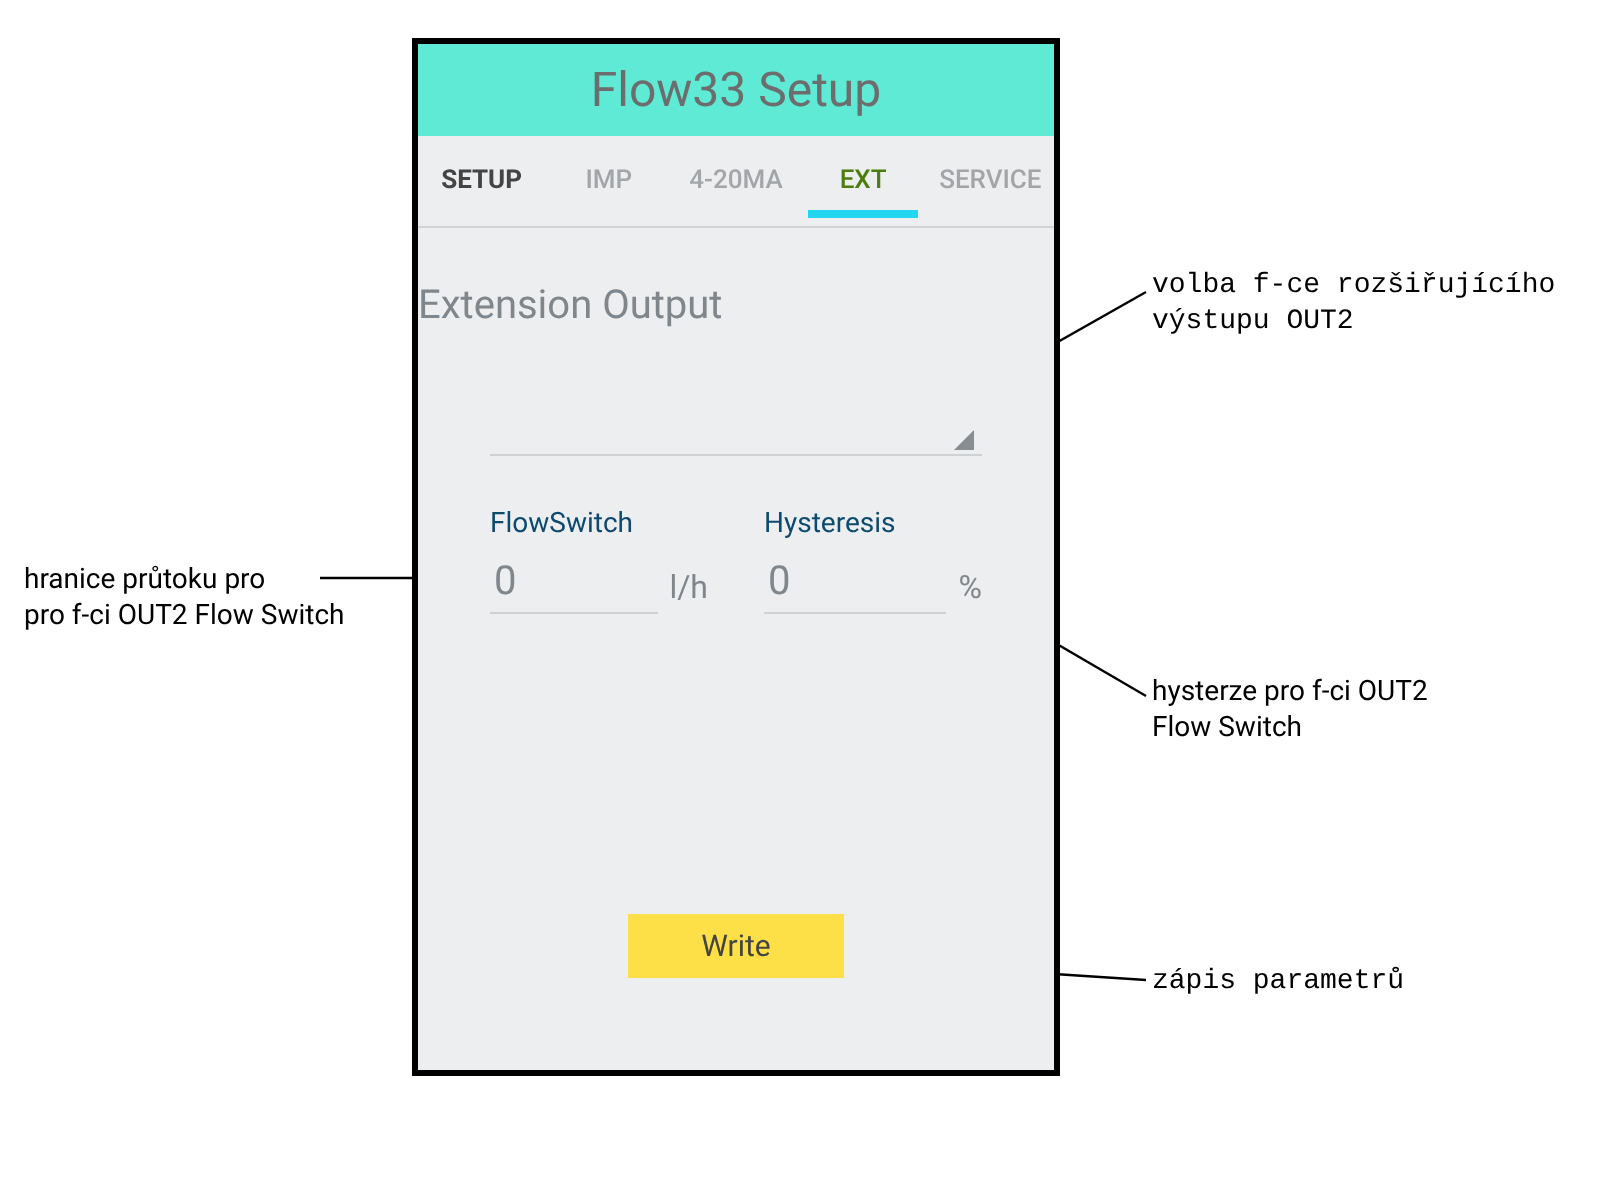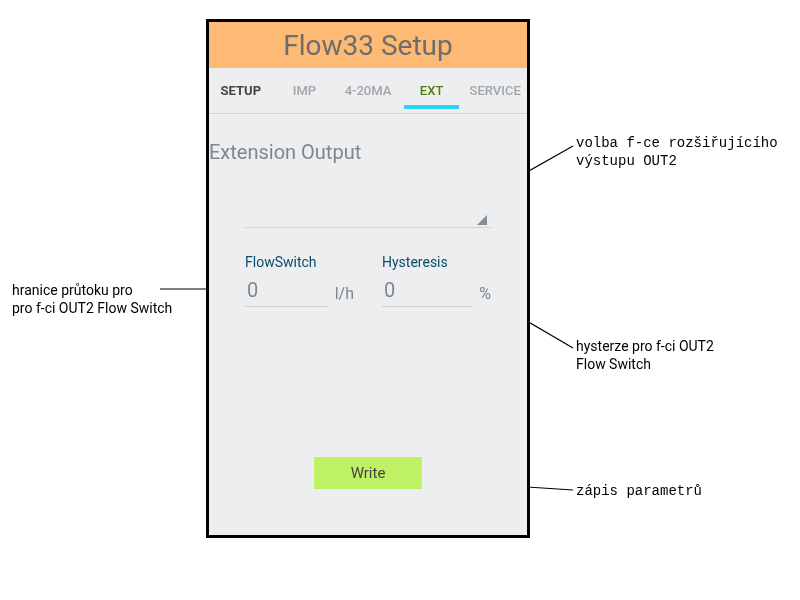--- a/index.html
+++ b/index.html
@@ -1,33 +1,33 @@
 <!DOCTYPE html>
 <html><head>
 <meta charset="utf-8">
 <style>
 *{box-sizing:border-box;margin:0;padding:0;font-family:"Roboto","Segoe UI",Arial,sans-serif}
 body{background:#fff;width:800px;height:600px;position:relative;overflow:hidden}
 .surface{position:absolute;left:206px;top:19px;width:324px;height:519px;background:#eceef0;border:3px solid #000}
-.titlebar{width:100%;height:46px;background:#fdba74;display:flex;align-items:center;justify-content:center;font-size:28px;color:#6d6d6d}
+.titlebar{width:100%;height:46px;background:#5eead4;display:flex;align-items:center;justify-content:center;font-size:24px;color:#6d6d6d}
 .tabbar{width:100%;height:46px;display:flex;align-items:center;border-bottom:1px solid #d1d3d6}
 .tab{flex:1;height:35px;display:flex;flex-direction:column;justify-content:center;align-items:center;font-size:13px;font-weight:500;color:#a3a6a9;cursor:pointer;position:relative}
 .tab-active{color:#444;font-weight:700}
 .tab-selected{color:#4d7c0f}
 .tab-selected::after{content:"";position:absolute;left:4px;right:4px;bottom:-1px;height:4px;background:#24d6ef}
 .section-title{width:100%;padding-top:26px;color:#80878c;font-size:20px}
 .dropdown{margin:32px 36px 0 36px;height:32px;border-bottom:1px solid #cfd2d5;position:relative}
 .dropdown::after{content:"";position:absolute;right:4px;bottom:2px;width:0;height:0;border-left:10px solid transparent;border-bottom:10px solid #878d91;border-top:10px solid transparent}
 .fieldrow{display:flex;padding:26px 36px 0 36px;gap:28px}
 .field{flex:1;display:flex;flex-direction:column;gap:6px}
 .field-label{color:#0c4a6e;font-size:14px}
 .field-input-row{display:flex;align-items:flex-end;gap:6px}
 .field-input{flex:1;border:none;border-bottom:1px solid #cfd2d5;background:transparent;color:#80878c;font-size:20px;padding:2px 2px 4px;outline:none;width:100%}
 .unit{color:#80878c;font-size:16px;padding-bottom:4px}
-.write-btn{position:absolute;left:50%;transform:translateX(-50%);bottom:46px;width:108px;height:32px;background:#bef264;color:#444;border:none;font-size:15px}
+.write-btn{position:absolute;left:50%;transform:translateX(-50%);bottom:46px;width:108px;height:32px;background:#fde047;color:#444;border:none;font-size:15px}
 .anno{position:absolute;font-size:14px;color:#000;line-height:1.25}
 svg.callouts{position:absolute;left:0;top:0;width:800px;height:600px;pointer-events:none}
 svg.callouts line{stroke:#000;stroke-width:1.2}
 svg.callouts polygon{fill:#000}
 </style>
 </head>
 <body>
 
 <div class="anno" style="left: 576px; top: 135px; white-space: pre-line; font-family: Liberation Mono, monospace;">volba f-ce rozšiřujícího
 výstupu OUT2</div>

